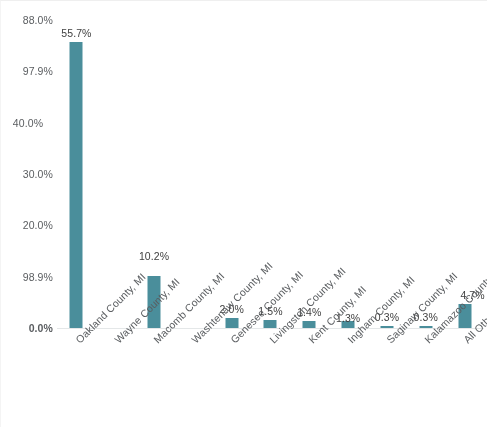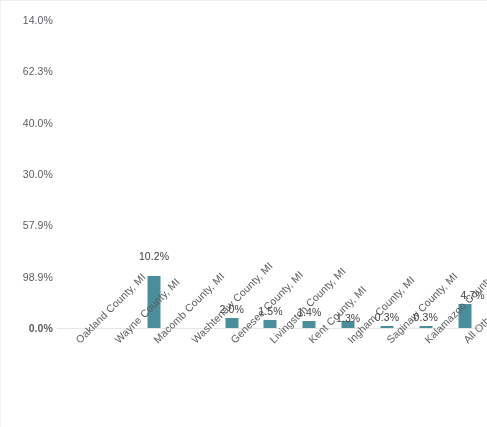--- a/index.html
+++ b/index.html
@@ -97,28 +97,32 @@
   }
 </style>
 </head>
 <body>
 
 <div id="chart-root" style="background: rgb(255, 255, 255);">
 
   <div id="y-axis">
       <div class="y-tick" style="top: 327px; font-weight: bold;">0.0%</div>
       <div class="y-tick" style="top: 275.667px;">98.9%</div>
-      <div class="y-tick" style="top: 224.333px;">57.9%</div>
+      <div class="y-tick" style="top: 224.333px;">20.0%</div>
       <div class="y-tick" style="top: 173px; text-align: right;">30.0%</div>
-      <div class="y-tick" style="top: 121.667px;">40.0%</div>
-      <div class="y-tick" style="top: 70.3333px;">62.3%</div>
-      <div class="y-tick" style="top: 19px;">14.0%</div>
+      <div class="y-tick" style="top: 121.667px; text-align: center;">40.0%</div>
+      <div class="y-tick" style="top: 70.3333px;">97.9%</div>
+      <div class="y-tick" style="top: 19px;">88.0%</div>
     </div>
 
   <div id="plot-area">
+      <div class="bar-group" style="left: 0px; width: 38.8182px;">
+        <div class="bar" style="height: 285.927px; background: rgb(74, 142, 155);"></div>
+        <div class="bar-value" style="bottom: 288.927px; color: rgb(64, 64, 64);">55.7%</div>
+      </div>
       <div class="bar-group" style="left: 77.6364px; width: 38.8182px;">
         <div class="bar" style="height: 52.36px; background: rgb(74, 142, 155);"></div>
         <div class="bar-value" style="bottom: 66px; color: rgb(64, 64, 64); margin-top: 13px;">10.2%</div>
       </div>
       <div class="bar-group" style="left: 155.273px; width: 38.8182px;">
         <div class="bar" style="height: 10.2667px; background: rgb(74, 142, 155);"></div>
         <div class="bar-value" style="bottom: 13.2667px; color: rgb(64, 64, 64);">2.0%</div>
       </div>
       <div class="bar-group" style="left: 194.091px; width: 38.8182px; text-decoration: underline;">
         <div class="bar" style="height: 7.7px; background: rgb(74, 142, 155);"></div>

